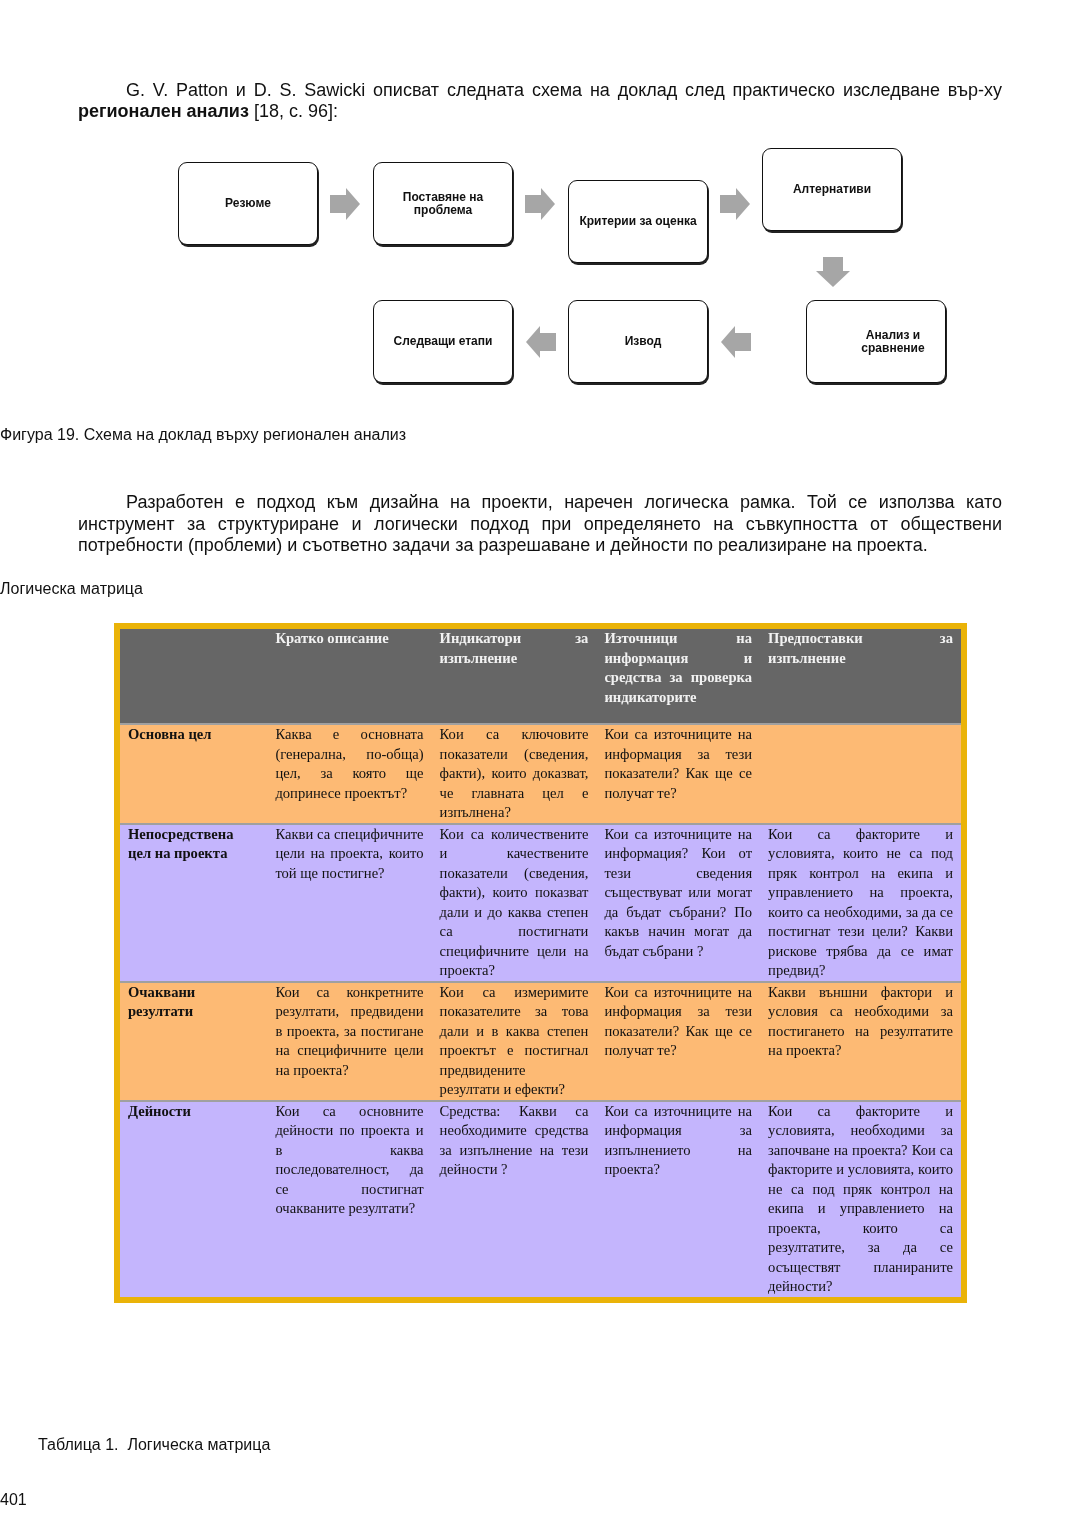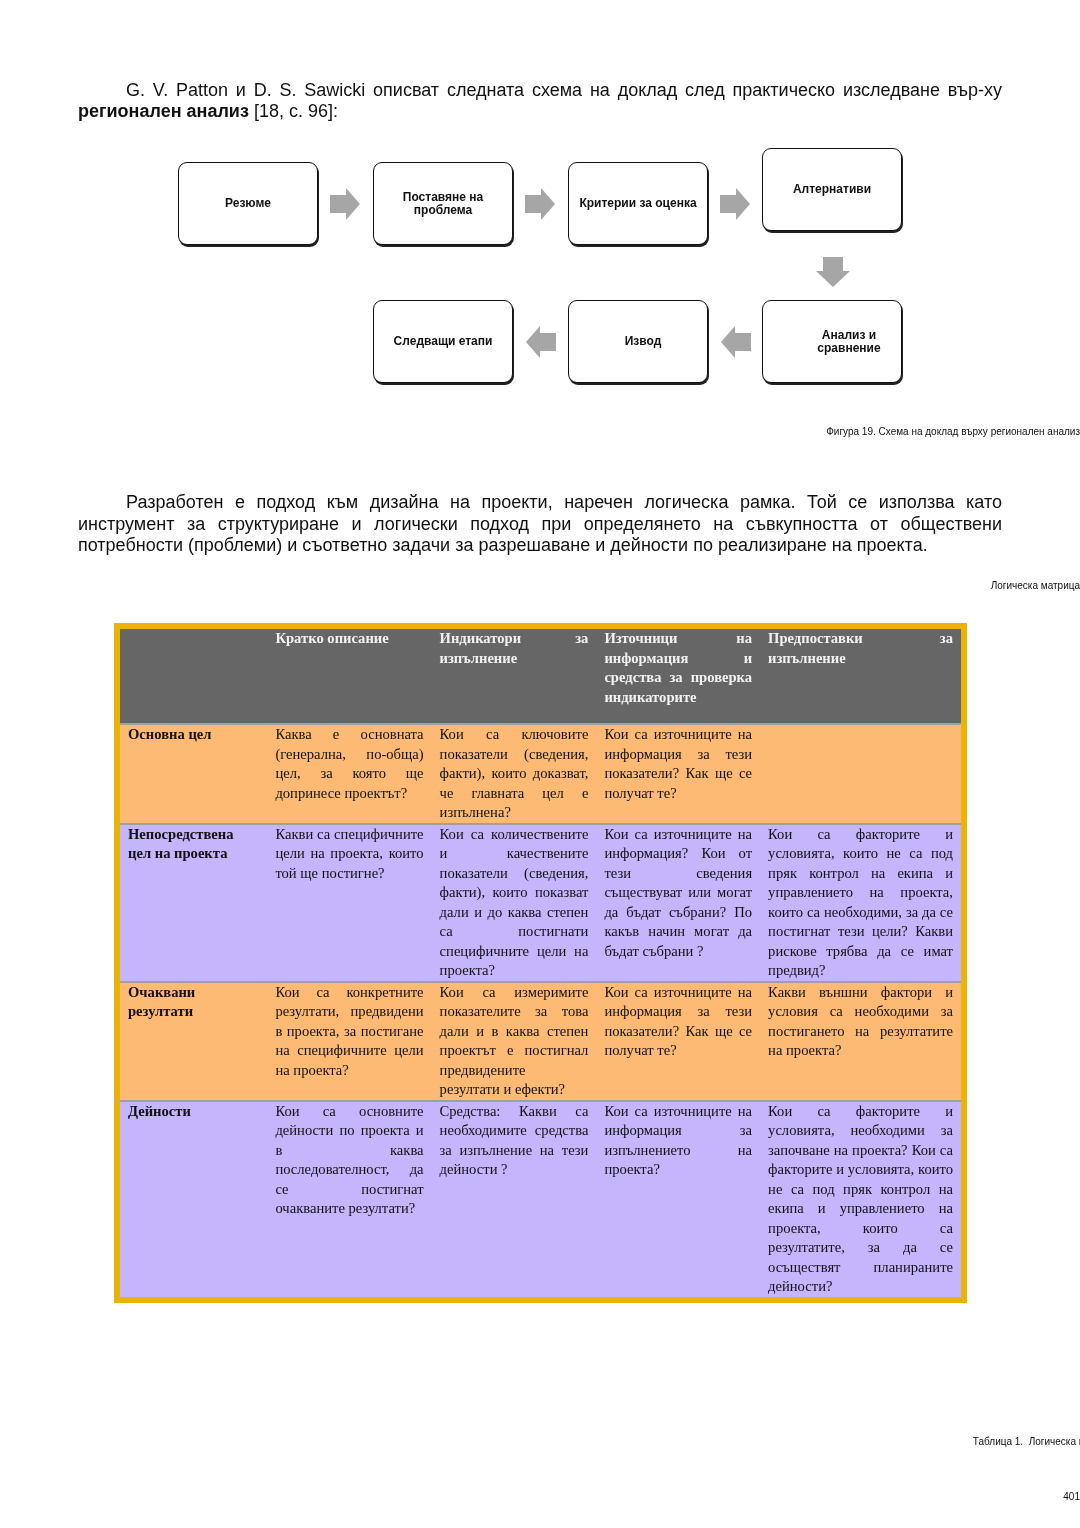--- a/index.html
+++ b/index.html
@@ -8,21 +8,21 @@
 
   .para { position: absolute; left: 78px; width: 924px; font-size: 18px; line-height: 21px; text-align: justify; text-align-last: left; }
   .para .indent { display: inline-block; width: 48px; }
   .para b { font-weight: bold; }
 
   .box { position: absolute; width: 140px; height: 83px; border: 1.5px solid #111; border-radius: 9px;
          box-shadow: 1px 2px 0 #222; background: #fff; display: flex; align-items: center; justify-content: center;
          text-align: center; font-family: "Liberation Sans", sans-serif; font-weight: bold; font-size: 12px; line-height: 13px; box-sizing: border-box; padding: 0 6px; }
   .arrow { position: absolute; }
 
-  .caption { position: absolute; left: 0; width: 1080px; text-align: right; font-size: 10px; }
+  .caption { position: absolute; left: 0; width: 1080px; text-align: left; font-size: 16px; }
 
   table.matrix { position: absolute; left: 114px; top: 623px; width: 853px; border-collapse: collapse;
                  font-family: "Liberation Serif", serif; font-size: 14.6px; line-height: 19.5px; border: 6px solid #eab308; }
   table.matrix td, table.matrix th { vertical-align: top; padding: 0 8px 0 8px; text-align: justify; text-align-last: left; }
   table.matrix thead th { background: #666666; color: #f2f2f2; font-weight: bold; height: 94px; padding-top: 0; }
   table.matrix tbody tr { border-top: 2px solid #a0a0a0; }
   table.matrix tbody tr.shade td { background: #fdba74; }
   table.matrix tbody tr.plain td { background: #c4b5fd; }
   table.matrix td.rowhead { font-weight: bold; }
 </style>
@@ -33,27 +33,27 @@
   <span class="indent"></span><span>G. V. Patton и D. S. Sawicki описват следната схема на доклад след практическо изследване вър-ху </span><b>регионален анализ</b><span> [18, с. 96]:</span>
 </div>
 
 <div>
   <div class="box" style="left:178px; top:162px;">
       <span>Резюме</span>
     </div>
   <div class="box" style="left:373px; top:162px;">
       <span>Поставяне на проблема</span>
     </div>
-  <div class="box" style="left:568px; top:162px;">
+  <div class="box" style="left:568px; top:180px;">
       <span>Критерии за оценка</span>
     </div>
   <div class="box" style="left:762px; top:148px;">
       <span>Алтернативи</span>
     </div>
-  <div class="box" style="left:762px; top:300px;padding-left:40px;">
+  <div class="box" style="left:806px; top:300px;padding-left:40px;">
       <span>Анализ и сравнение</span>
     </div>
   <div class="box" style="left:568px; top:300px;padding-left:16px;">
       <span>Извод</span>
     </div>
   <div class="box" style="left:373px; top:300px;">
       <span>Следващи етапи</span>
     </div>
 
   <svg class="arrow" style="left:330px; top:188px;" width="30" height="32" viewBox="0 0 30 32">

